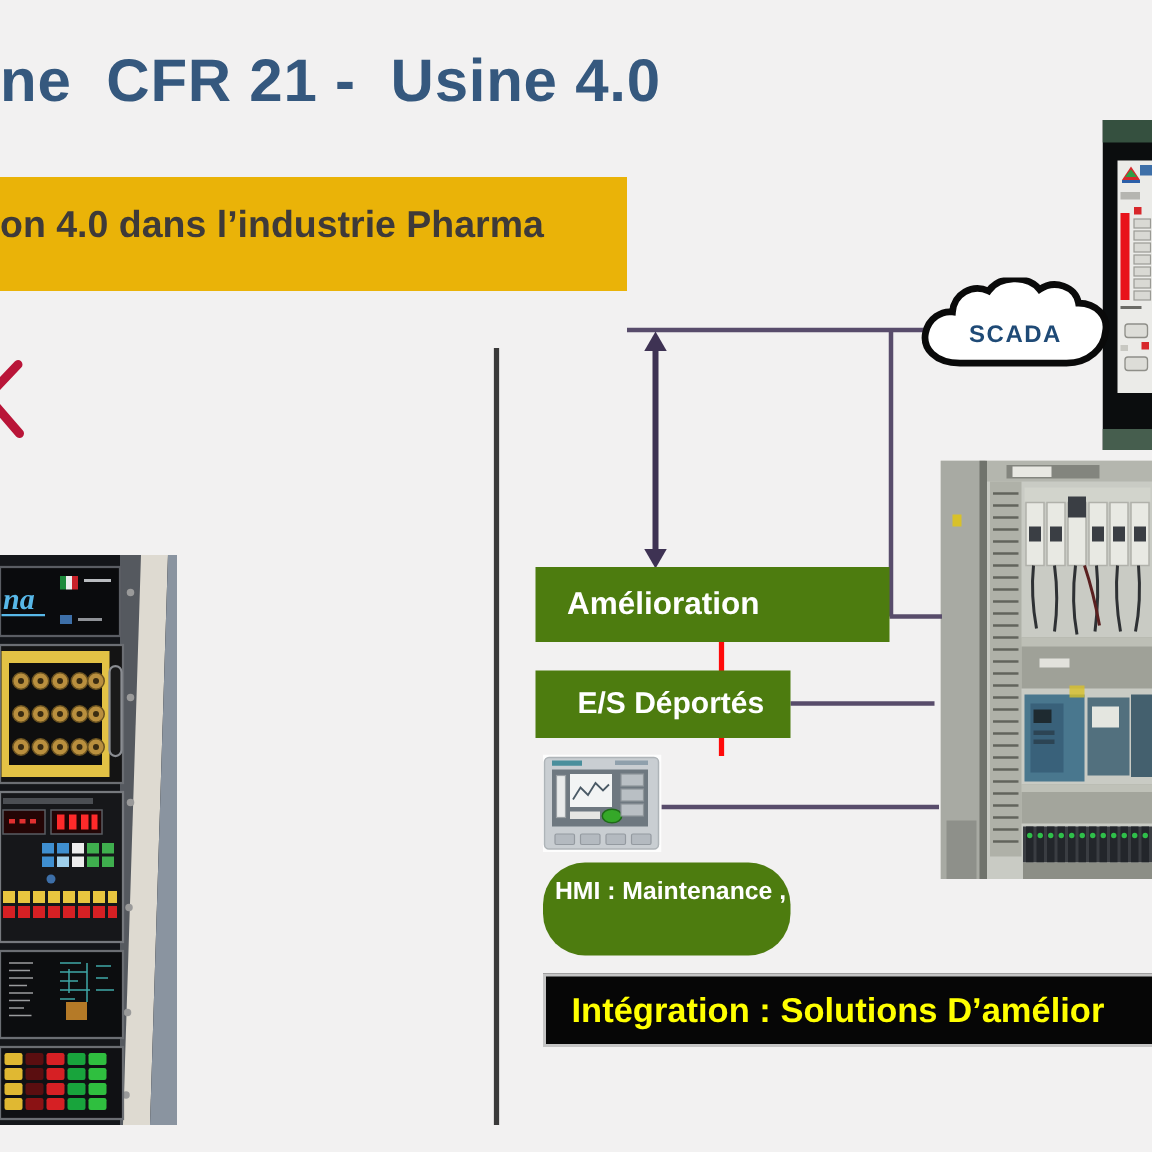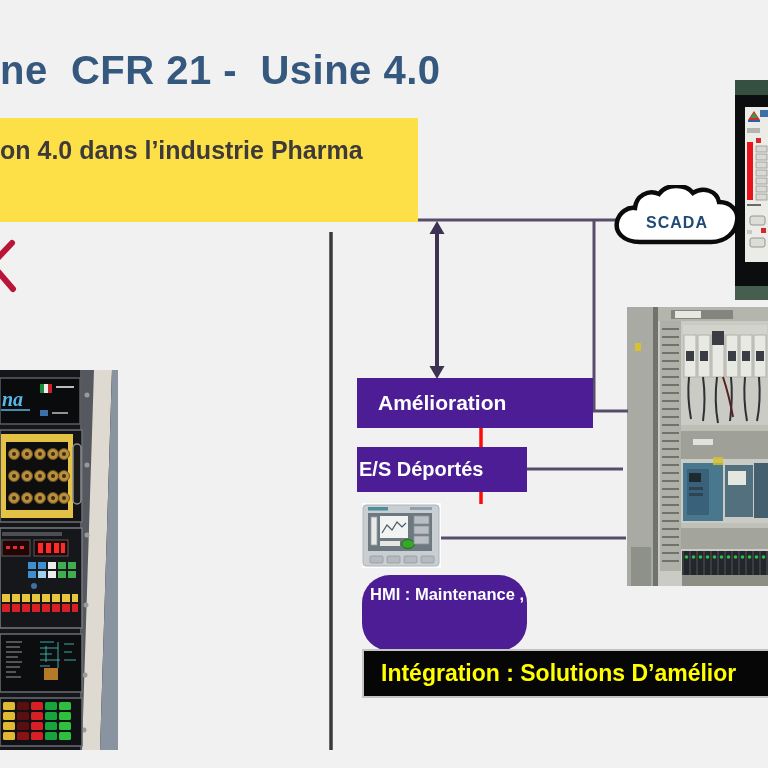--- a/index.html
+++ b/index.html
@@ -2,35 +2,35 @@
 <html><head>
 <meta charset="utf-8">
 <style>
   html,body{margin:0;padding:0;}
   .slide{
     position:relative;width:768px;height:768px;overflow:hidden;
     background:#F2F1F1;font-family:"Liberation Sans",sans-serif;
   }
   .abs{position:absolute;}
   .title{
-    left:0;top:48px;font-size:40px;font-weight:700;color:#35587E;
+    left:0;top:32px;font-size:40px;font-weight:700;color:#35587E;
     white-space:pre;letter-spacing:.5px;
   }
   .subtitle-box{
-    left:0;top:118px;width:418px;height:104px;background:#fde047;
+    left:0;top:118px;width:418px;height:76px;background:#eab308;
     color:#3E3A39;font-weight:700;font-size:25px;line-height:38px;
     padding-top:13px;box-sizing:border-box;
   }
   .flow-box{
-    background:#4c1d95;color:#FFFFFF;font-weight:700;
+    background:#4d7c0f;color:#FFFFFF;font-weight:700;
     display:flex;align-items:center;box-sizing:border-box;
   }
   .box-amelioration{left:357px;top:378px;width:236px;height:50px;font-size:21px;padding-left:21px;}
-  .box-es{left:357px;top:447px;width:170px;height:45px;font-size:20px;padding-left:2px;}
-  .box-hmi{left:362px;top:575px;width:165px;height:76px;font-size:16.5px;line-height:23px;
+  .box-es{left:357px;top:447px;width:170px;height:45px;font-size:20px;padding-left:28px;}
+  .box-hmi{left:362px;top:575px;width:165px;height:62px;font-size:16.5px;line-height:23px;
     display:block;padding:8px 0 0 8px;border-radius:28px;}
   .banner{
     left:362px;top:649px;width:430px;height:49px;background:#060606;
     border:2px solid #C4C4C4;box-sizing:border-box;color:#FFFF00;
     font-size:23px;font-weight:700;display:flex;align-items:center;padding-left:17px;
   }
   .cloud-label{
     font-weight:700;fill:#1F4A76;font-size:16px;letter-spacing:1px;
     font-family:"Liberation Sans",sans-serif;
   }

